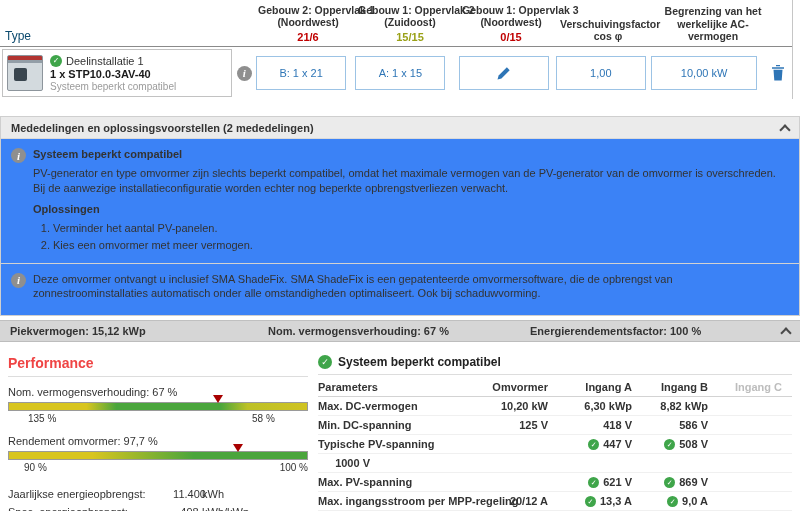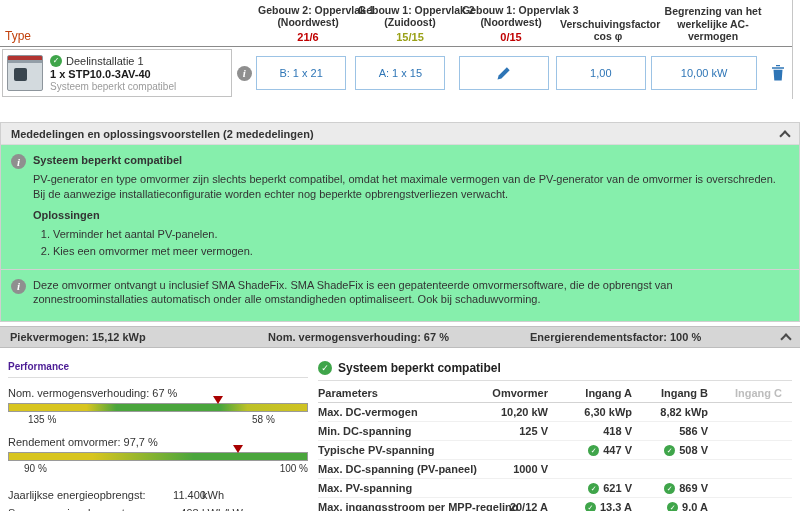--- a/index.html
+++ b/index.html
@@ -2,21 +2,21 @@
 <html><head>
 <meta charset="utf-8">
 <style>
   * { margin:0; padding:0; box-sizing:border-box; }
   html,body { width:800px; height:511px; }
   body { font-family:"Liberation Sans","DejaVu Sans",sans-serif; font-size:11px; color:#333; background:#fff; overflow:hidden; }
 
   
   .top-table { width:793px; border-right:1px solid #c6c6c6; }
   .thead { display:flex; align-items:flex-end; height:47px; border-bottom:1px solid #8a8a8a; padding-bottom:3px; }
-  .col-type { width:258px; font-size:12px; color:#c2410c; padding-left:5px; }
+  .col-type { width:258px; font-size:12px; color:#0c4a6e; padding-left:5px; }
   .hcol { text-align:center; font-weight:bold; font-size:10.5px; }
   .hc-line { white-space:nowrap; line-height:1.2; }
   .hc-count { margin-top:2px; font-size:11px; }
   .hc1{width:100px}.hc2{width:104px}.hc3{width:98px}.hc4{width:96px}.hc5{width:114px}
 
   .trow { display:flex; align-items:center; height:52px; }
   .device-card { width:232px; height:48px; margin-left:2px; border:1px solid #c2c2c2; background:#fff; display:flex; align-items:center; padding:2px 4px; cursor:pointer; }
   .inverter-img { width:36px; height:36px; border:1px solid #8d959c; border-radius:2px; position:relative; flex:0 0 auto;
       background:linear-gradient(180deg,#b23431 0 4px,#939ea7 4px 7px,#d3dade 7px 100%); }
   .inverter-img::after { content:""; position:absolute; left:6px; top:12px; width:13px; height:13px; background:#39454e; border-radius:2px; }
@@ -31,21 +31,21 @@
       display:flex; align-items:center; justify-content:center; cursor:pointer; flex:0 0 auto; }
   .rcol { display:flex; justify-content:flex-start; align-items:center; }
   .rc1{width:100px}.rc2{width:104px}.rc3{width:98px}.rc4{width:96px}.rc5{width:114px}
   .cfg-box { width:90px; height:34px; border:1px solid #9cc3e5; background:#fff; color:#2e75b6;
       display:flex; align-items:center; justify-content:center; cursor:pointer; }
   .rc5 .cfg-box { width:106px; }
   .trash-wrap { width:28px; display:flex; justify-content:center; }
   .icon-btn { cursor:pointer; display:flex; align-items:center; justify-content:center; }
 
   
-  .messages { margin-top:23px; border:1px solid #cfcfcf; background:#86efac; }
+  .messages { margin-top:17px; border:1px solid #cfcfcf; background:#3b82f6; }
   .messages-header { height:22px; background:#ebebeb; border-bottom:1px solid #dadada; display:flex; align-items:center; padding:0 10px; font-weight:bold; cursor:pointer; }
   .chev-up { width:8px; height:8px; border-left:2px solid #4a4a4a; border-top:2px solid #4a4a4a; transform:rotate(45deg); margin-left:auto; margin-top:4px; }
   .msg-body { display:flex; padding:8px 10px 6px; }
   .msg-icon-col { width:22px; padding-top:1px; }
   .msg-content { flex:1; line-height:1.3; }
   .msg-title { font-weight:bold; margin-bottom:5px; }
   .msg-content p { margin-bottom:7px; }
   .msg-content ol { margin:2px 0 4px 20px; }
   .msg-content li { margin-bottom:3px; }
   .msg-divider { border-top:1px solid #d2d2d2; }
@@ -53,21 +53,21 @@
   .shadefix-block p { line-height:1.3; }
 
   
   .summary-bar { margin-top:4px; height:22px; background:#d6d6d6; border-top:1px solid #c0c0c0; border-bottom:1px solid #bdbdbd;
       display:flex; align-items:center; font-weight:bold; padding:0 10px; cursor:pointer; }
   .sb1 { width:258px; } .sb2 { width:262px; } .sb3 { flex:0 0 auto; }
 
   
   .main { display:flex; padding:13px 8px 0; }
   .perf { width:300px; flex:0 0 auto; }
-  .panel-title { font-weight:bold; font-size:10px; padding-bottom:5px; border-bottom:1px solid #ddd; color:#4c1d95; }
+  .panel-title { font-weight:bold; font-size:14px; padding-bottom:5px; border-bottom:1px solid #ddd; color:#ef4444; }
   .gauge { margin-top:9px; }
   .gauge-label { margin-bottom:4px; }
   .gauge-bar { position:relative; height:9px; border:1px solid #9a9a9a; width:100%; }
   .gb1 { background:linear-gradient(90deg,#d8c51f 0%,#d8c51f 26%,#4aa53c 36%,#4aa53c 71%,#bcc127 80%,#d0c322 100%); }
   .gb2 { background:linear-gradient(90deg,#d8c51f 0%,#d8c51f 28%,#4aa53c 62%,#4aa53c 100%); }
   .marker { position:absolute; top:-8px; width:0; height:0; border-left:5px solid transparent; border-right:5px solid transparent; border-top:8px solid #a80000; transform:translateX(-5px); }
   .gauge-scale { position:relative; height:13px; font-size:10px; margin-top:2px;text-decoration:underline; }
   .gs { position:absolute; white-space:nowrap; }
   .g1 .gs-left { left:20px; } .g1 .gs-right { left:244px; }
   .g2 .gs-left { left:16px; } .g2 .gs-right { right:0; }
@@ -288,21 +288,20 @@
               <span class="cell-check">✓</span>
               <span>447 V</span>
             </span>
           <span class="pc pc-b">
               <span class="cell-check">✓</span>
               <span>508 V</span>
             </span>
           <span class="pc pc-c"></span>
         </div>
         <div class="prow">
-          <span class="pc pc-label">Max. DC-spanning (PV-paneel)</span>
           <span class="pc pc-inv">1000 V</span>
           <span class="pc pc-a"></span>
           <span class="pc pc-b"></span>
           <span class="pc pc-c"></span>
         </div>
         <div class="prow">
           <span class="pc pc-label">Max. PV-spanning</span>
           <span class="pc pc-inv"></span>
           <span class="pc pc-a">
               <span class="cell-check">✓</span>

